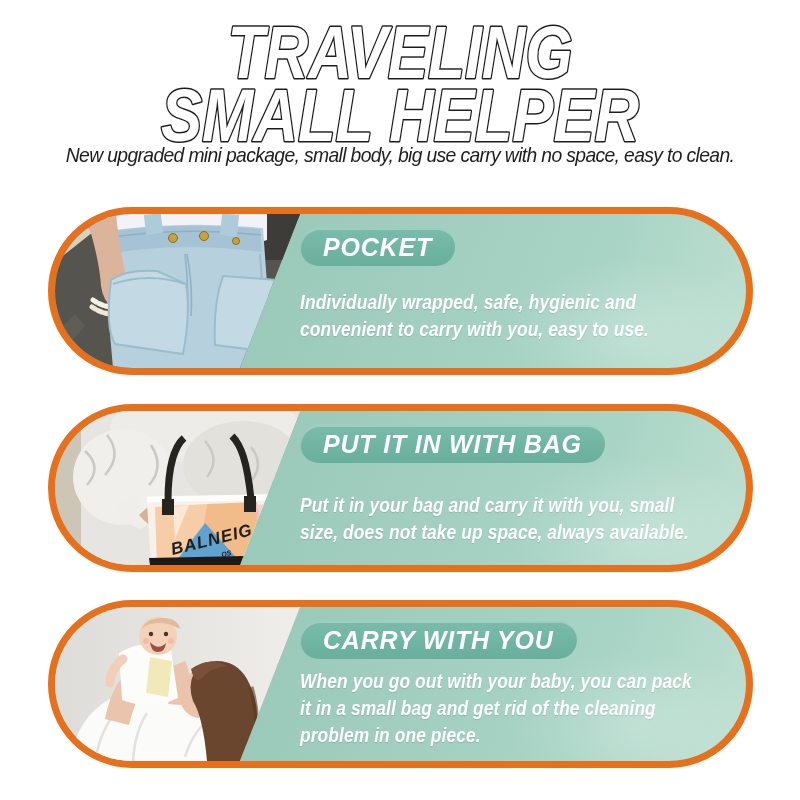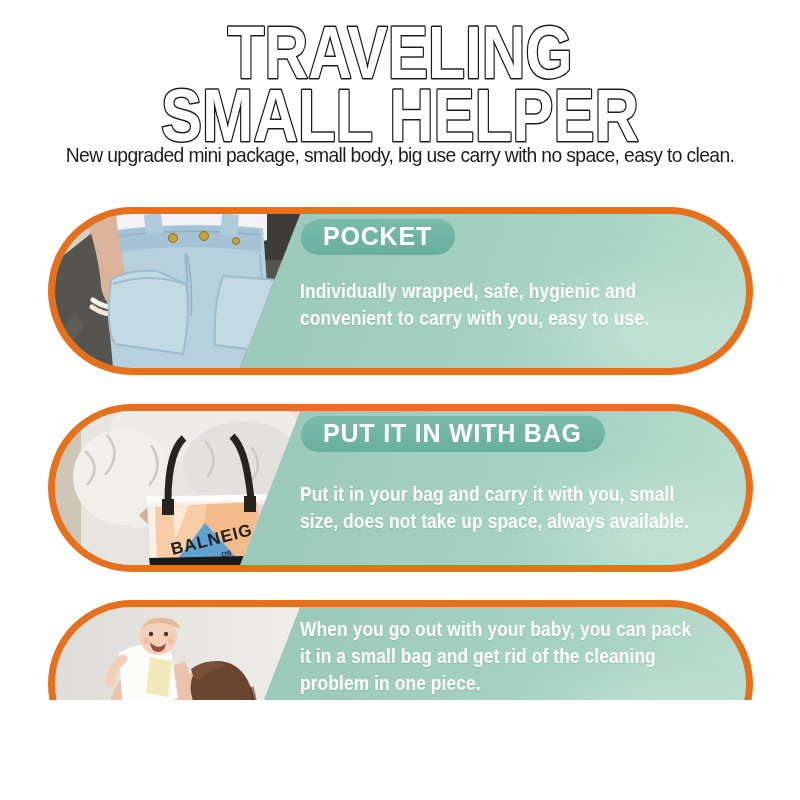--- a/index.html
+++ b/index.html
@@ -1,36 +1,36 @@
 <!DOCTYPE html>
 <html><head>
 <meta charset="utf-8">
 <style>
   html,body{margin:0;padding:0;background:#fff;}
-  .page{position:relative;width:800px;height:700px;background:#ffffff;overflow:hidden;
-        font-family:"Liberation Sans",sans-serif;}
+  .page{position:relative;width:800px;height:800px;background:#ffffff;overflow:hidden;
+        font-family:"Liberation Sans",sans-serif;font-style:italic;}
   
   .title-svg{position:absolute;top:2px;left:0;}
   .title-line{font-family:"Liberation Sans",sans-serif;font-weight:700;
               fill:#ffffff;stroke:#1c1c1c;stroke-width:3px;stroke-linejoin:round;}
   .subtitle{position:absolute;top:143px;left:0;width:800px;text-align:center;
             font-size:21px;font-weight:400;color:#1d1d1d;letter-spacing:-0.7px;
             transform:scaleX(0.92);transform-origin:50% 50%;white-space:nowrap;}
   
   .card{position:absolute;left:48px;width:705px;height:168px;box-sizing:border-box;
         border:7px solid #e6701c;border-radius:84px;overflow:hidden;
         background:linear-gradient(112deg,#8fc0af 0%,#9bc9b9 28%,#a2cfc0 55%,#a8d4c5 75%,#bfe0d2 100%);}
   .card--1{top:207px;} .card--2{top:404px;} .card--3{top:600px;}
   .card::after{content:"";position:absolute;right:-20px;bottom:-40px;width:260px;height:150px;
         background:radial-gradient(closest-side,rgba(255,255,255,0.22),rgba(255,255,255,0));pointer-events:none;}
   .photo{position:absolute;left:0;top:0;width:250px;height:154px;
          clip-path:polygon(0 0,245px 0,185px 100%,0 100%);}
   .photo svg{display:block;width:250px;height:154px;}
   .content{position:absolute;left:245px;top:0;right:14px;bottom:0;}
-  .badge{display:inline-flex;align-items:center;height:38px;margin-top:3px;padding:0 23px;
+  .badge{display:inline-flex;align-items:center;height:38px;margin-top:14px;padding:0 23px;
          border-radius:19px;background:linear-gradient(180deg,#7abcaa 0%,#68af9c 100%);
          box-shadow:inset 1px 2px 0 rgba(255,255,255,0.28);
          color:#ffffff;font-weight:700;font-size:25px;letter-spacing:0.8px;white-space:nowrap;}
   .body{color:#ffffff;font-weight:700;font-size:20px;line-height:27px;letter-spacing:0.1px;
         transform:scaleX(0.87);transform-origin:0 0;width:115%;
         text-shadow:0 1px 1px rgba(70,120,105,0.25);}
   .card--1 .body{margin-top:23px;} .card--2 .body{margin-top:29px;} .card--3 .body{margin-top:9px;}
   .body-line{white-space:nowrap;}
 </style>
 </head>
@@ -141,20 +141,21 @@
         <circle cx="116" cy="34" r="3" fill="#f0b4a0" opacity="0.7"></circle>
         <path d="M138,64 q-15,11 -13,28 q2,15 17,19 l23,-6 q9,-23 -4,-36 q-10,-9 -23,-5 Z" fill="#ebc3aa"></path>
         <path d="M146,79 q5,-5 11,-2" stroke="#5a4335" stroke-width="2.2" fill="none" stroke-linecap="round"></path>
         <path d="M142,97 q8,7 17,3" stroke="#8a4a3e" stroke-width="3" fill="none" stroke-linecap="round"></path>
         <path d="M148,56 q30,-8 44,16 q12,22 10,46 l8,36 h-58 q-4,-44 -14,-60 q-8,-24 10,-38 Z" fill="#6b462f"></path>
         <path d="M136,62 q18,-13 36,-3 q-17,2 -24,11 q-8,9 -12,-8 Z" fill="#7a5138"></path>
         <path d="M196,80 q8,26 6,74" stroke="#59391f" stroke-width="5" fill="none" opacity="0.6"></path>
       </svg>
     </div>
     <div class="content">
+      <span class="badge">CARRY WITH YOU</span>
       <div class="body">
         <div class="body-line">When you go out with your baby, you can pack</div>
         <div class="body-line">it in a small bag and get rid of the cleaning</div>
         <div class="body-line">problem in one piece.</div>
       </div>
     </div>
   </div>
 
 </div>
 

